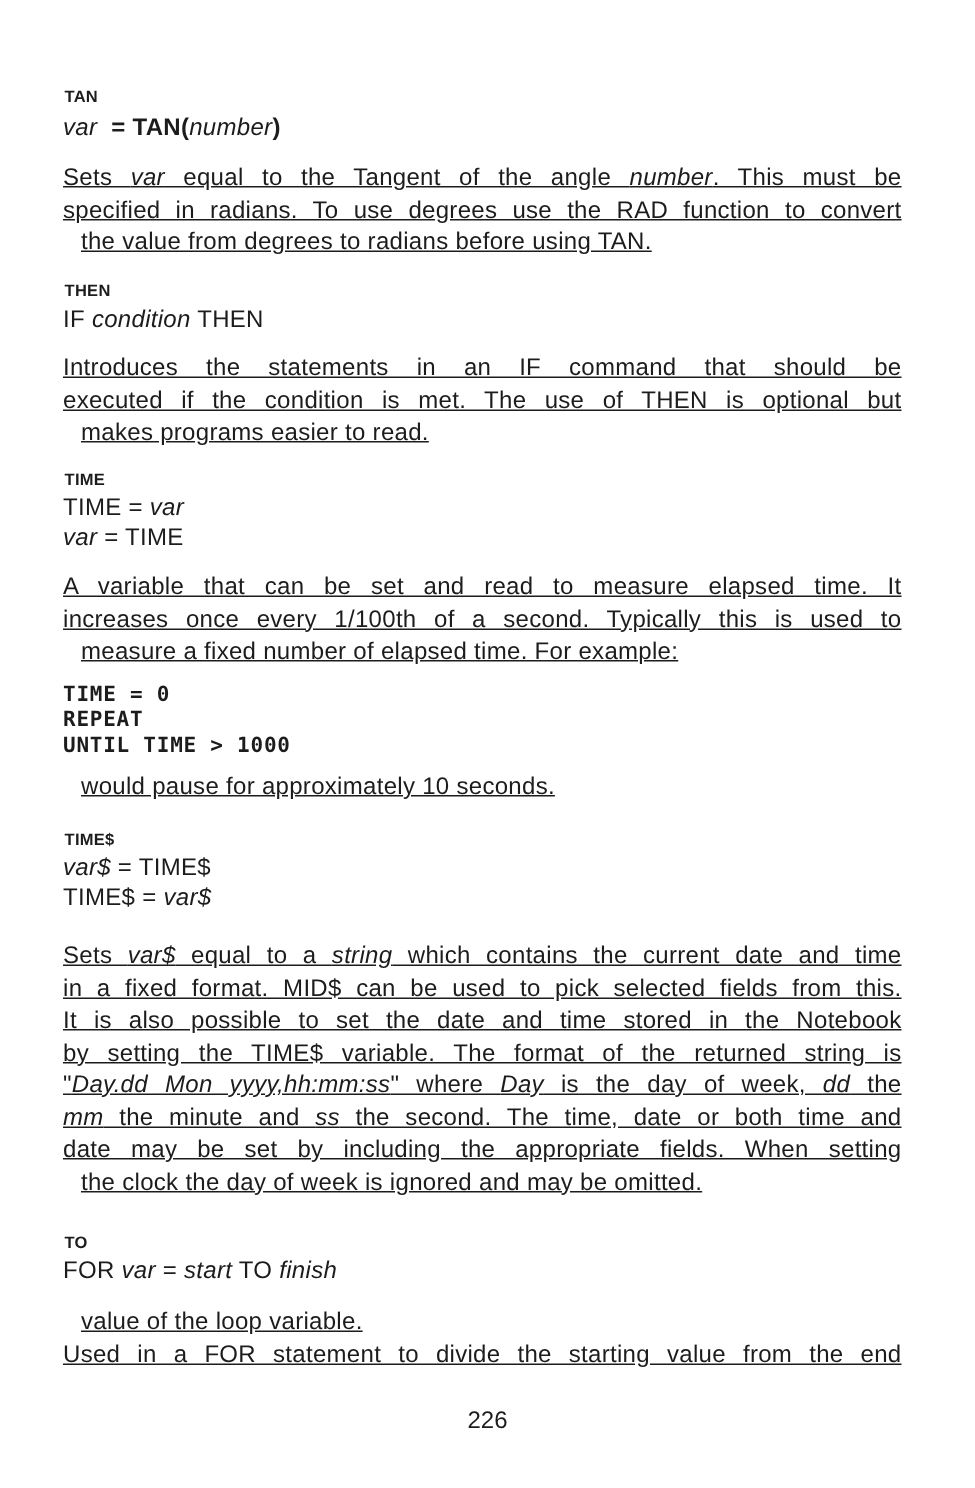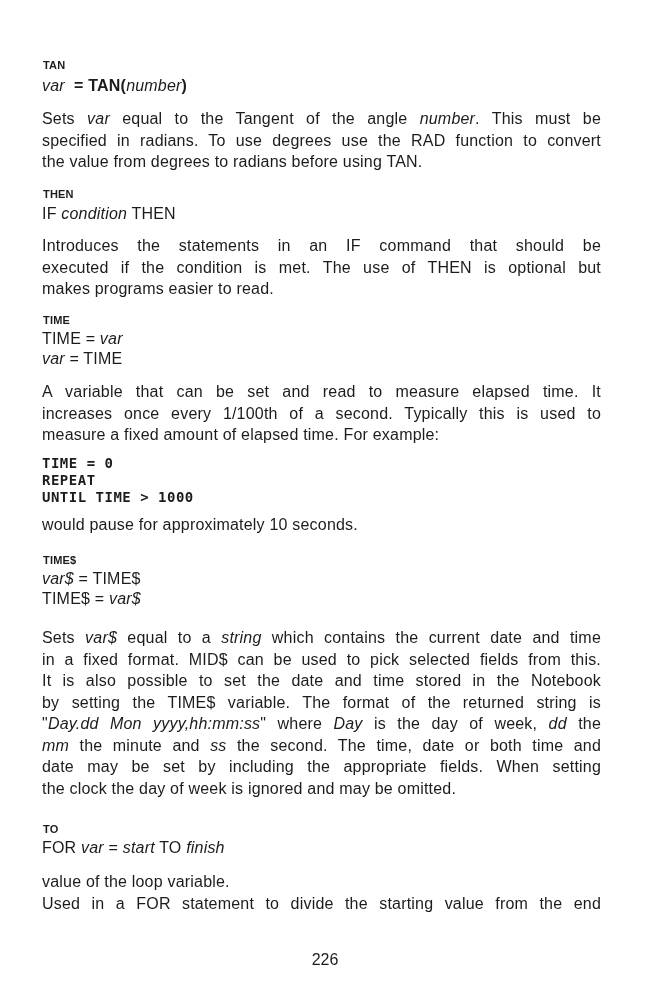--- a/index.html
+++ b/index.html
@@ -27,47 +27,48 @@
   }
   .syntax {
     font-size: 16px;
     line-height: 20px;
     white-space: pre-wrap;
     letter-spacing: 0.2px;
   }
   .para {
     font-size: 16px;
     letter-spacing: 0.2px;
+    text-decoration: underline;
   }
   .pline {
     line-height: 21.5px;
     text-align: justify;
     text-align-last: justify;
   }
   .pline-last {
     text-align-last: left;
+    margin-left: 12px;
   }
   .single .pline { text-align: left; text-align-last: left; }
   .i { font-style: italic; }
   .b { font-weight: bold; }
   .code {
     font-family: "DejaVu Sans Mono", "Liberation Mono", monospace;
     font-weight: bold;
     font-size: 14px;
     line-height: 17px;
     letter-spacing: 0.5px;
   }
   .page-number {
     position: absolute;
     left: 0;
     width: 650px;
     text-align: center;
     font-size: 16px;
     line-height: 20px;
-    margin-top: 12px;
   }
 </style>
 </head>
 <body>
 
 <div class="page">
 
   <h2 class="blk heading" style="top:54px">TAN</h2>
   <div class="blk syntax" style="top:76px"><span class="i">var</span><span class="b">  = </span><span class="b">TAN(</span><span class="i">number</span><span class="b">)</span></div>
   <div class="blk para" style="top:108px">
@@ -83,21 +84,21 @@
       <div class="pline"><span>executed if the condition is met. The use of THEN is optional but</span></div>
       <div class="pline pline-last"><span>makes programs easier to read.</span></div>
     </div>
 
   <h2 class="blk heading" style="top:309px">TIME</h2>
   <div class="blk syntax" style="top:329px"><span>TIME = </span><span class="i">var</span></div>
   <div class="blk syntax" style="top:349px"><span class="i">var</span><span> = TIME</span></div>
   <div class="blk para" style="top:381px">
       <div class="pline"><span>A variable that can be set and read to measure elapsed time. It</span></div>
       <div class="pline"><span>increases once every 1/100th of a second. Typically this is used to</span></div>
-      <div class="pline pline-last"><span>measure a fixed amount of elapsed time. For example:</span></div>
+      <div class="pline pline-last"><span>measure a fixed number of elapsed time. For example:</span></div>
     </div>
 
   <div class="blk code" style="top:455px">
     <div class="code-line">TIME = 0</div>
     <div class="code-line">REPEAT</div>
     <div class="code-line">UNTIL TIME &gt; 1000</div>
   </div>
 
   <div class="blk para single" style="top:514px">
       <div class="pline pline-last"><span>would pause for approximately 10 seconds.</span></div>

